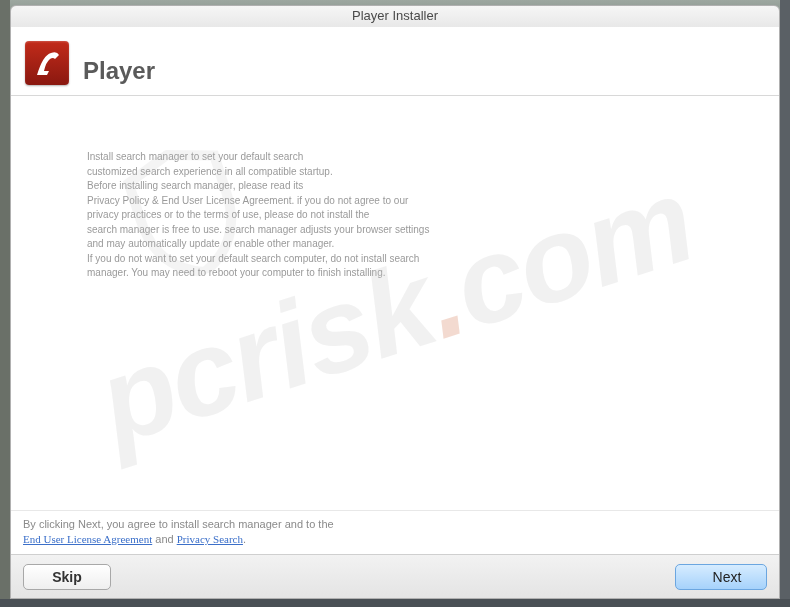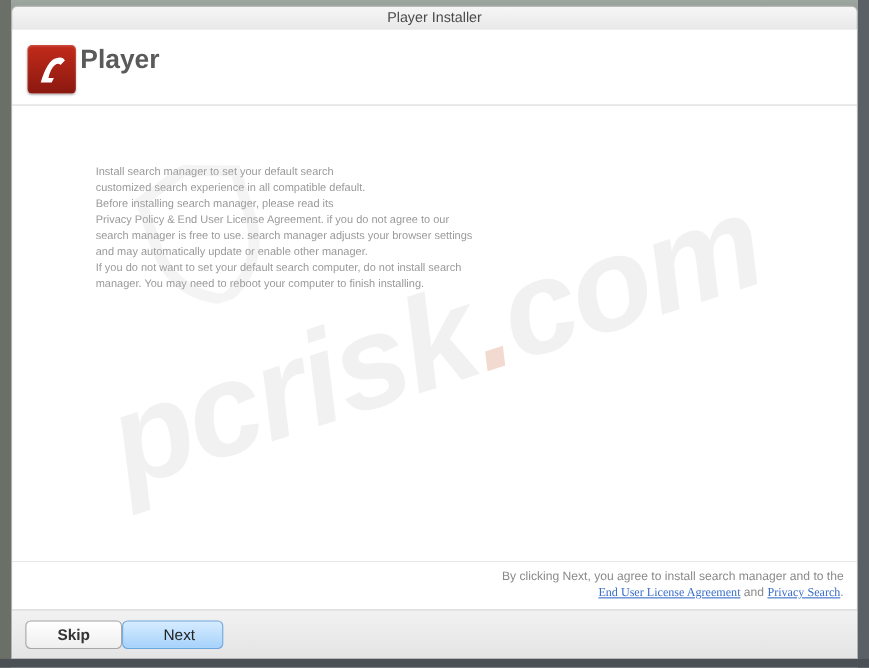--- a/index.html
+++ b/index.html
@@ -50,23 +50,23 @@
     }
     .window {
       position: absolute;
       top: 27px; left: 10px; right: 10px; bottom: 8px;
       background: #ffffff;
       border: 1px solid #b0b0b0;
       border-top: none;
     }
     .header {
       display: flex;
-      align-items: flex-start;
+      align-items: flex-end;
       padding: 14px 14px 10px 14px;
-      gap: 4px;
+      gap: 14px;
     }
     .flash-icon {
       width: 44px;
       height: 44px;
       background: linear-gradient(to bottom, #c22b1a, #8a1810);
       border-radius: 4px;
       position: relative;
       box-shadow: inset 0 1px 2px rgba(255,255,255,0.2), 0 1px 2px rgba(0,0,0,0.3);
     }
     .flash-icon svg {
@@ -108,39 +108,39 @@
       top: 120px; left: 120px;
       transform: rotate(-18deg);
       opacity: 0.15;
       pointer-events: none;
     }
     .footer-area {
       position: absolute;
       left: 0; right: 0; bottom: 0;
     }
     .agree-text {
-      padding: 6px 12px 8px 28px;
+      padding: 6px 12px 8px 12px;
       font-size: 11px;
       color: #8a8a8a;
       border-top: 1px solid #e8e8e8;
       line-height: 1.3;
-      text-align: right;
     }
     .agree-text a {
       color: #3b6fc9;
       text-decoration: underline;
       cursor: pointer;
       font-family: Liberation Serif, serif;
     }
     .button-bar {
       background: linear-gradient(to bottom, #f2f2f2, #e4e4e4);
       border-top: 1px solid #cfcfcf;
       height: 44px;
       display: flex;
       align-items: center;
+      justify-content: space-between;
       padding: 0 12px;
     }
     .btn {
       min-width: 88px;
       height: 26px;
       font-size: 14px;
       border-radius: 5px;
       border: 1px solid #a8a8a8;
       cursor: pointer;
       font-family: inherit;
@@ -184,23 +184,24 @@
   <hr class="divider-top">
 
   <div class="watermark-icon">
     <svg width="110" height="130" viewBox="0 0 110 130">
       <path d="M55 5 L100 20 L100 60 Q100 110 55 128 Q10 110 10 60 L10 20 Z" fill="none" stroke="#bbb" stroke-width="10"></path>
     </svg>
   </div>
 
   <div class="body-text">
     <div>Install search manager to set your default search</div>
-    <div>customized search experience in all compatible default.</div>
+    <div>customized search experience in all compatible startup.</div>
     <div>Before installing search manager, please read its</div>
     <div>Privacy Policy &amp; End User License Agreement. if you do not agree to our</div>
+    <div>privacy practices or to the terms of use, please do not install the</div>
     <div>search manager is free to use. search manager adjusts your browser settings</div>
     <div>and may automatically update or enable other manager.</div>
     <div>If you do not want to set your default search computer, do not install search</div>
     <div>manager. You may need to reboot your computer to finish installing.</div>
   </div>
 
   <div class="watermark">
     <span>pcrisk</span><span class="dot">.</span><span>com</span>
   </div>
 

